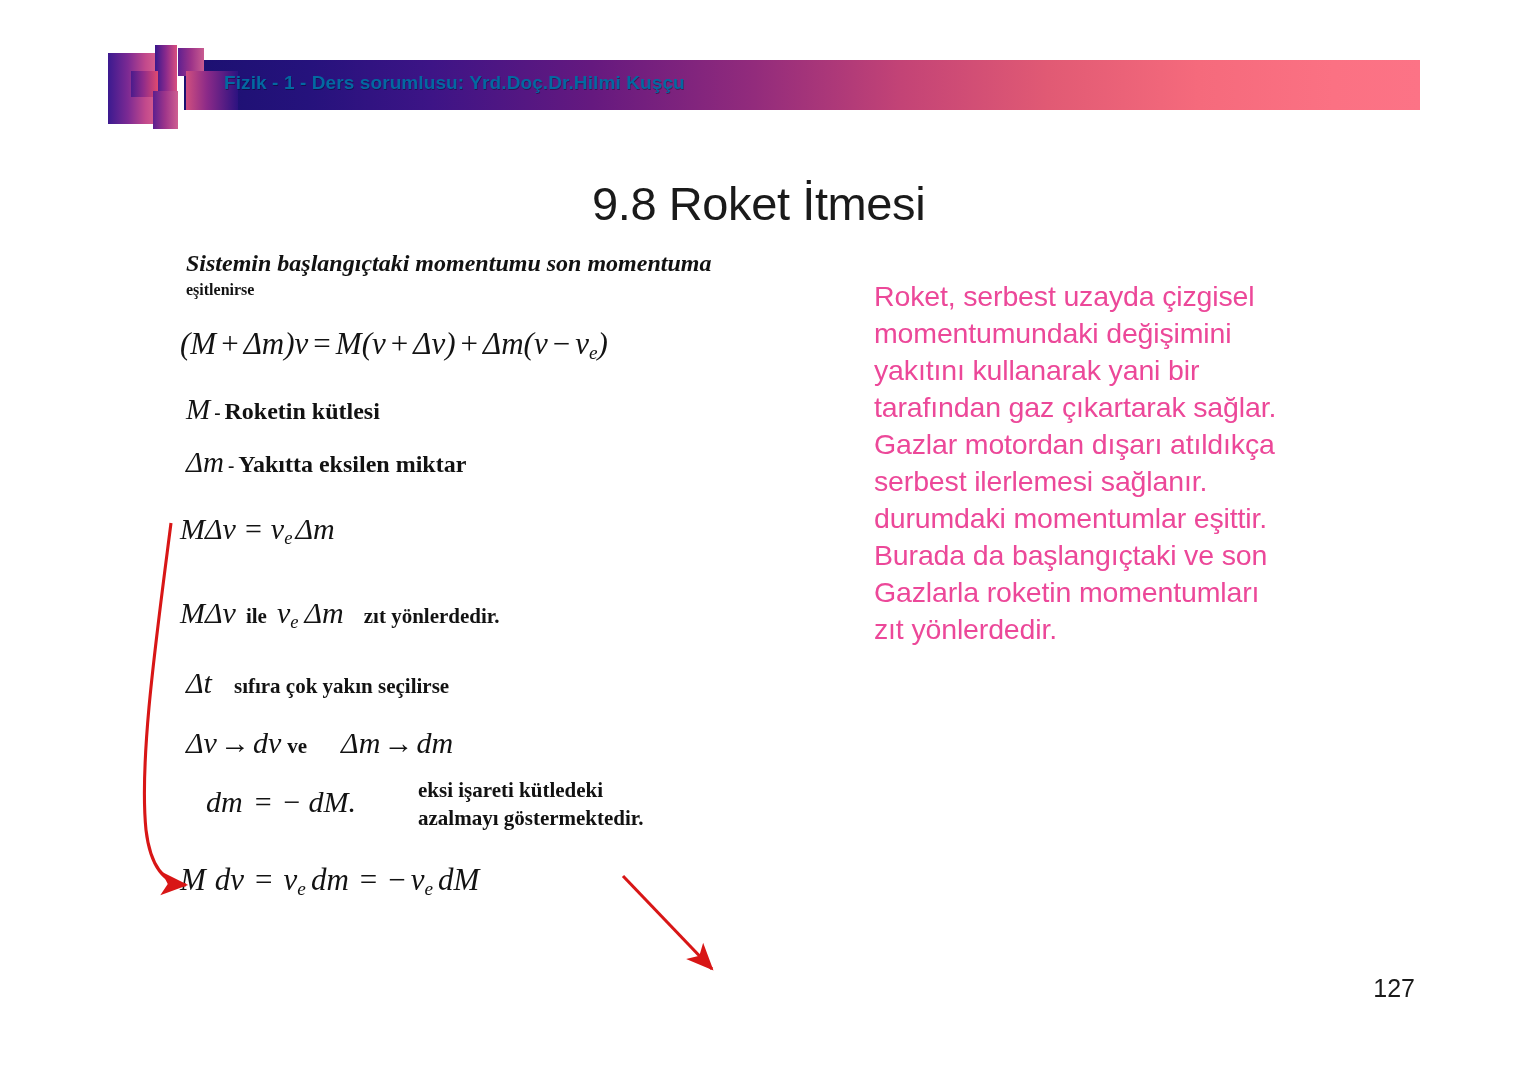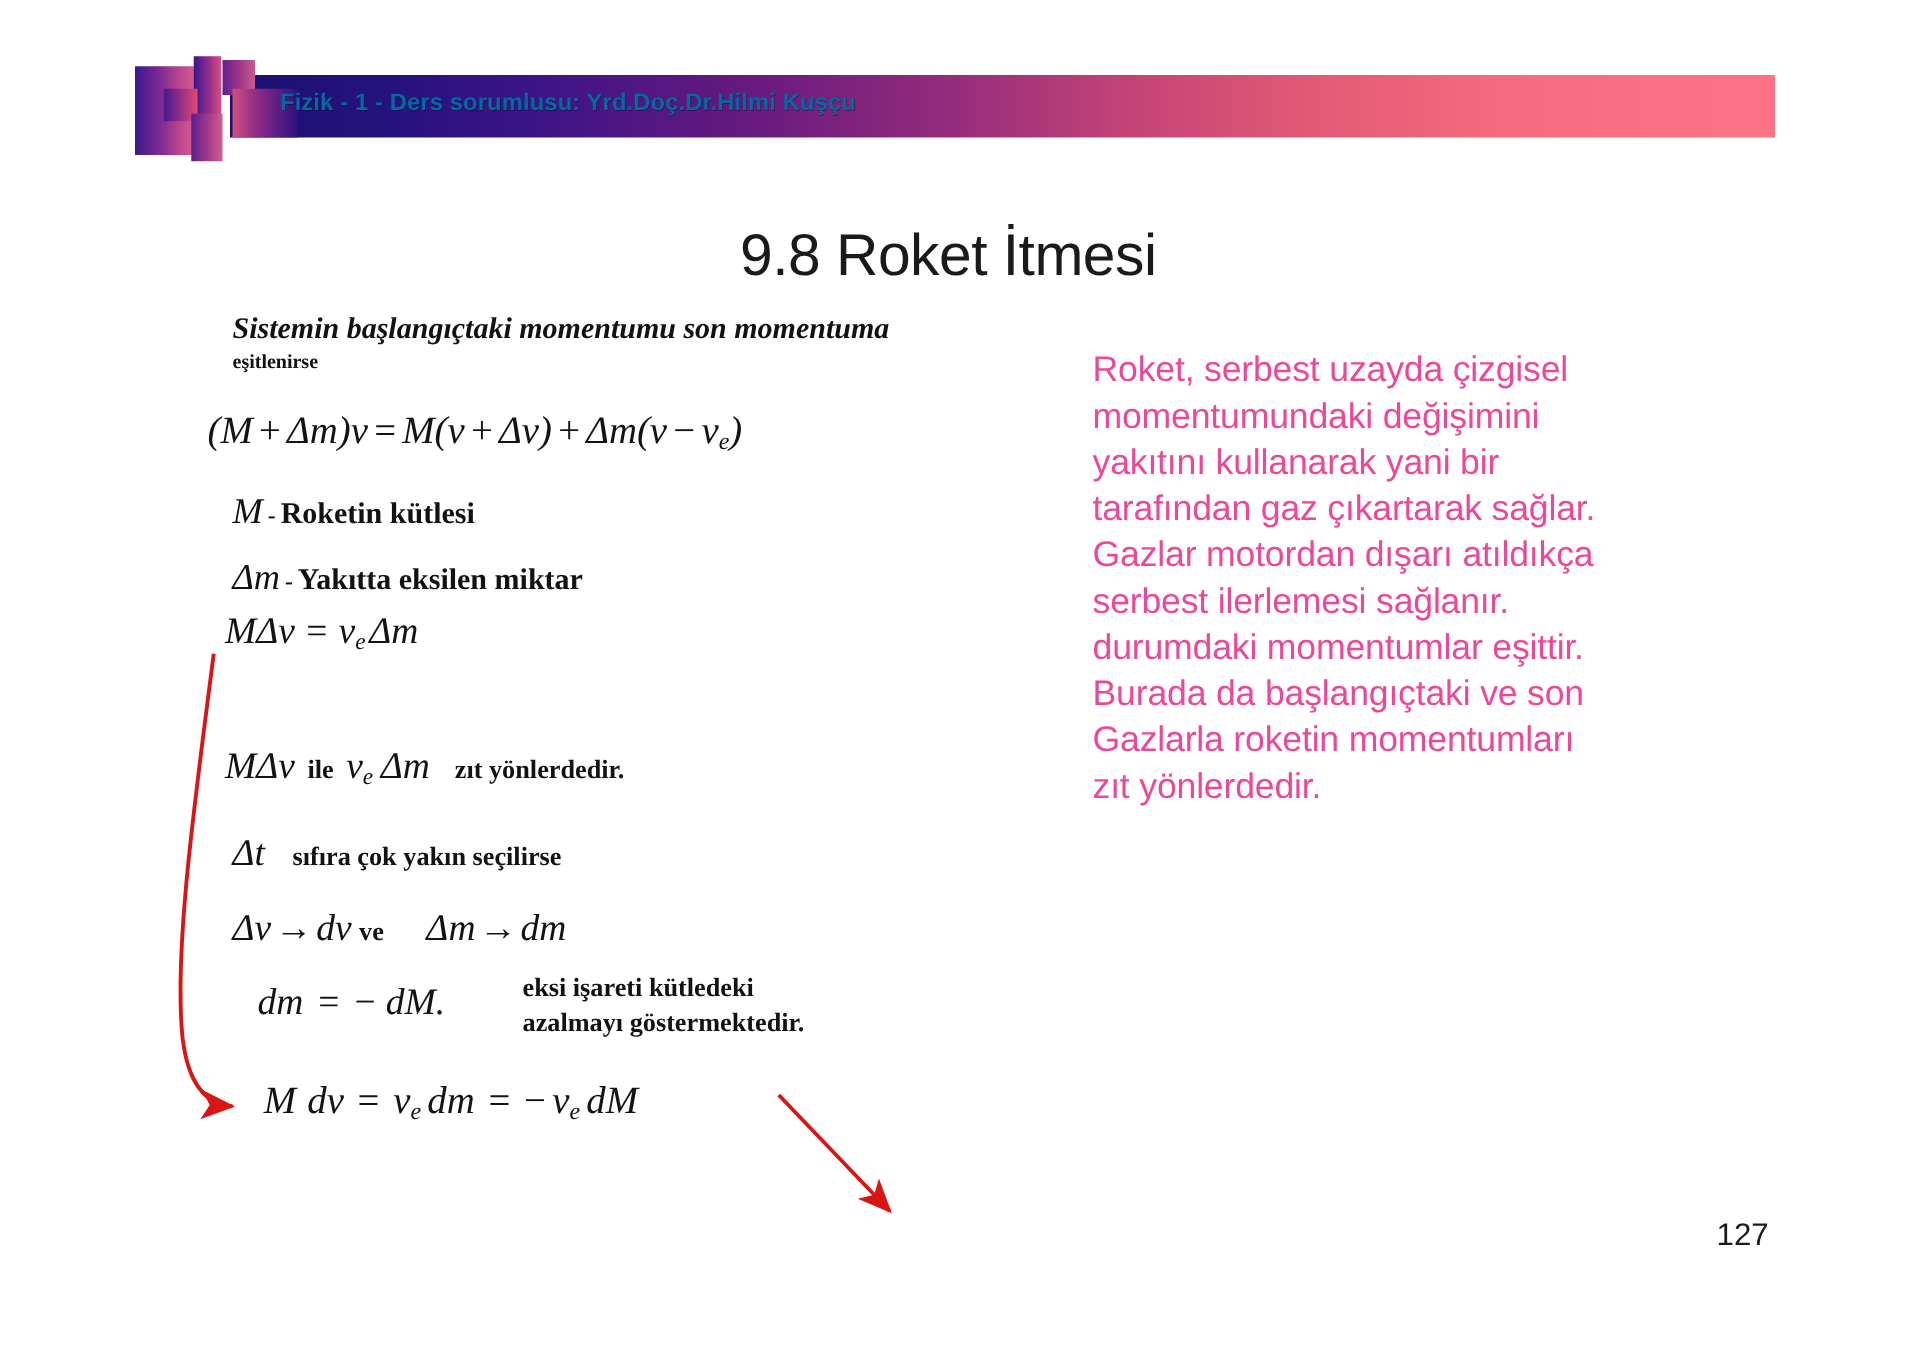--- a/index.html
+++ b/index.html
@@ -101,50 +101,50 @@
     font-family: "Liberation Serif", "DejaVu Serif", serif;
     font-style: normal;
     color: #131313;
   }
   .abs { position: absolute; white-space: nowrap; }
 
   .lead-line1 { left: 186px; top: 250px; font-size: 24px; font-style: italic; }
   .lead-line2 { left: 186px; top: 281px; font-size: 16px; }
 
   .eq-main {
-    left: 166px; top: 326px; font-size: 31px;
+    left: 180px; top: 326px; font-size: 31px;
   }
   .eq-main .op { font-style: normal; padding: 0 5px; }
   .sub { font-size: 0.62em; vertical-align: -0.28em; font-style: italic; }
 
   .def-1 { left: 186px; top: 393px; font-size: 24px; }
   .def-2 { left: 186px; top: 446px; font-size: 24px; }
   .def-sym { font-size: 29px; }
   .def-dash { font-size: 19px; padding: 0 4px; }
 
-  .eq-2 { left: 180px; top: 488px; font-size: 30px; }
+  .eq-2 { left: 180px; top: 512px; font-size: 30px; }
   .eq-3 { left: 180px; top: 596px; font-size: 30px; }
   .eq-3 .wordy { font-size: 21px; font-style: normal; font-weight: bold; padding: 0 10px; }
 
   .eq-4 { left: 186px; top: 666px; font-size: 30px; }
   .eq-4 .wordy { font-size: 21px; font-style: normal; font-weight: bold; padding-left: 22px; }
 
   .eq-5 { left: 186px; top: 726px; font-size: 30px; }
   .eq-5 .wordy { font-size: 21px; font-style: normal; font-weight: bold; padding: 0 6px; }
   .arrowglyph { font-style: normal; padding: 0 3px; }
 
   .eq-6 { left: 206px; top: 785px; font-size: 30px; }
   .note-box {
     position: absolute; left: 418px; top: 777px;
     font-size: 21px; line-height: 1.33; font-weight: bold;
     font-family: "Liberation Serif", "DejaVu Serif", serif;
     color: #121212;
   }
 
-  .eq-7 { left: 211px; top: 862px; font-size: 31px; }
+  .eq-7 { left: 180px; top: 862px; font-size: 31px; }
 
   
   .right-column {
     position: absolute;
     left: 874px;
     top: 278px;
     width: 530px;
     font-size: 28.5px;
     line-height: 1.30;
     color: #ec4899;

